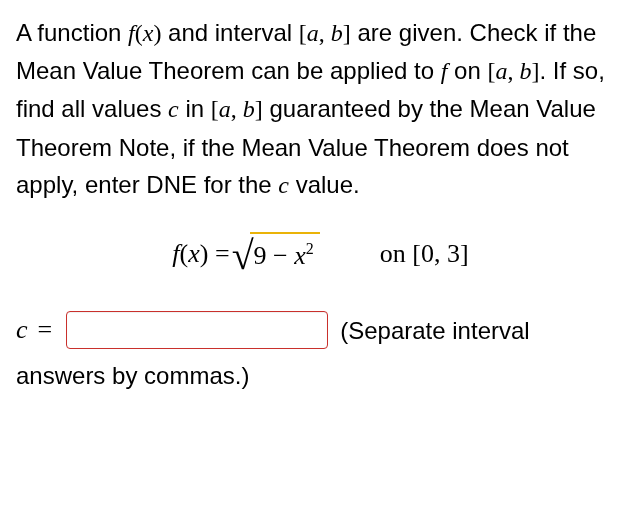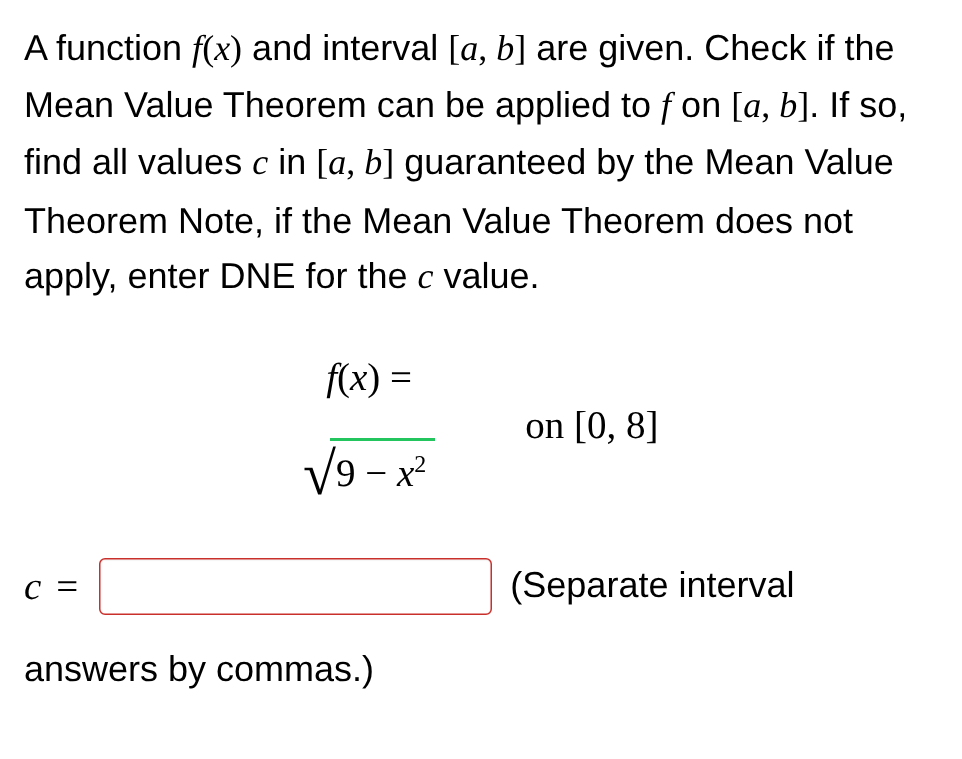--- a/index.html
+++ b/index.html
@@ -19,30 +19,30 @@
     .bold { font-weight: normal; }
     .equation-row {
       display: flex;
       align-items: center;
       justify-content: center;
       gap: 60px;
       margin: 28px 0 34px 0;
       font-family: 'Times New Roman', serif;
       font-size: 26px;
     }
-    .eq-left { display: flex; align-items: center; gap: 20px; flex-direction: column; }
+    .eq-left { display: flex; align-items: center; gap: 2px; }
     .sqrt-wrap { position: relative; display: inline-flex; align-items: center; }
     .sqrt-sym {
       font-size: 40px;
       line-height: 1;
       position: relative;
       top: 2px;
     }
     .radicand {
-      border-top: 2px solid #22c55e;
+      border-top: 2px solid #eab308;
       padding: 2px 6px 0 4px;
       font-size: 26px;
       margin-left: -4px;
       position: relative;
     }
     .radicand sup { font-size: 16px; vertical-align: super; line-height: 0; }
     .answer-row {
       display: flex;
       align-items: center;
       gap: 10px;
@@ -54,21 +54,21 @@
     .answer-input {
       width: 262px;
       height: 38px;
       border: 1px solid #c9302c;
       border-radius: 4px;
       background: #fff;
       font-size: 20px;
       padding: 4px 8px;
       box-shadow: 0 0.5px 1px rgba(0,0,0,0.1) inset;
     }
-    .answer-note { margin-top: 17px; }
+    .answer-note { margin-top: 6px; }
     .suffix { margin-left: 2px; }
   </style>
 </head>
 <body>
 
 <div class="prompt">
   <span>A function </span><span class="italic">f</span><span class="serif">(</span><span class="italic">x</span><span class="serif">)</span><span> and interval </span><span class="serif">[</span><span class="italic">a</span><span class="serif">, </span><span class="italic">b</span><span class="serif">]</span><span> are given. Check if the Mean Value Theorem can be applied to </span><span class="italic">f</span><span> on </span><span class="serif">[</span><span class="italic">a</span><span class="serif">, </span><span class="italic">b</span><span class="serif">]</span><span>. If so, find all values </span><span class="italic">c</span><span> in </span><span class="serif">[</span><span class="italic">a</span><span class="serif">, </span><span class="italic">b</span><span class="serif">]</span><span> guaranteed by the Mean Value Theorem Note, if the Mean Value Theorem does not apply, enter </span><span class="bold">DNE</span><span> for the </span><span class="italic">c</span><span> value.</span>
 </div>
 
 <div class="equation-row">
@@ -77,21 +77,21 @@
       <span class="italic">f</span><span>(</span><span class="italic">x</span><span>)</span><span> = </span>
     </span>
     <span class="sqrt-wrap">
       <span class="sqrt-sym">√</span>
       <span class="radicand">
         <span>9</span><span> − </span><span class="italic">x</span><sup>2</sup>
       </span>
     </span>
   </div>
   <div>
-    <span>on </span><span class="serif">[0, 8]</span>
+    <span>on </span><span class="serif">[0, 3]</span>
   </div>
 </div>
 
 <div class="answer-row">
   <span class="var">c</span>
   <span class="eqsign"> = </span>
   <input type="text" class="answer-input" value="" style="">
   <span class="suffix">(Separate interval</span>
 </div>
 <div class="answer-note">answers by commas.)</div>

